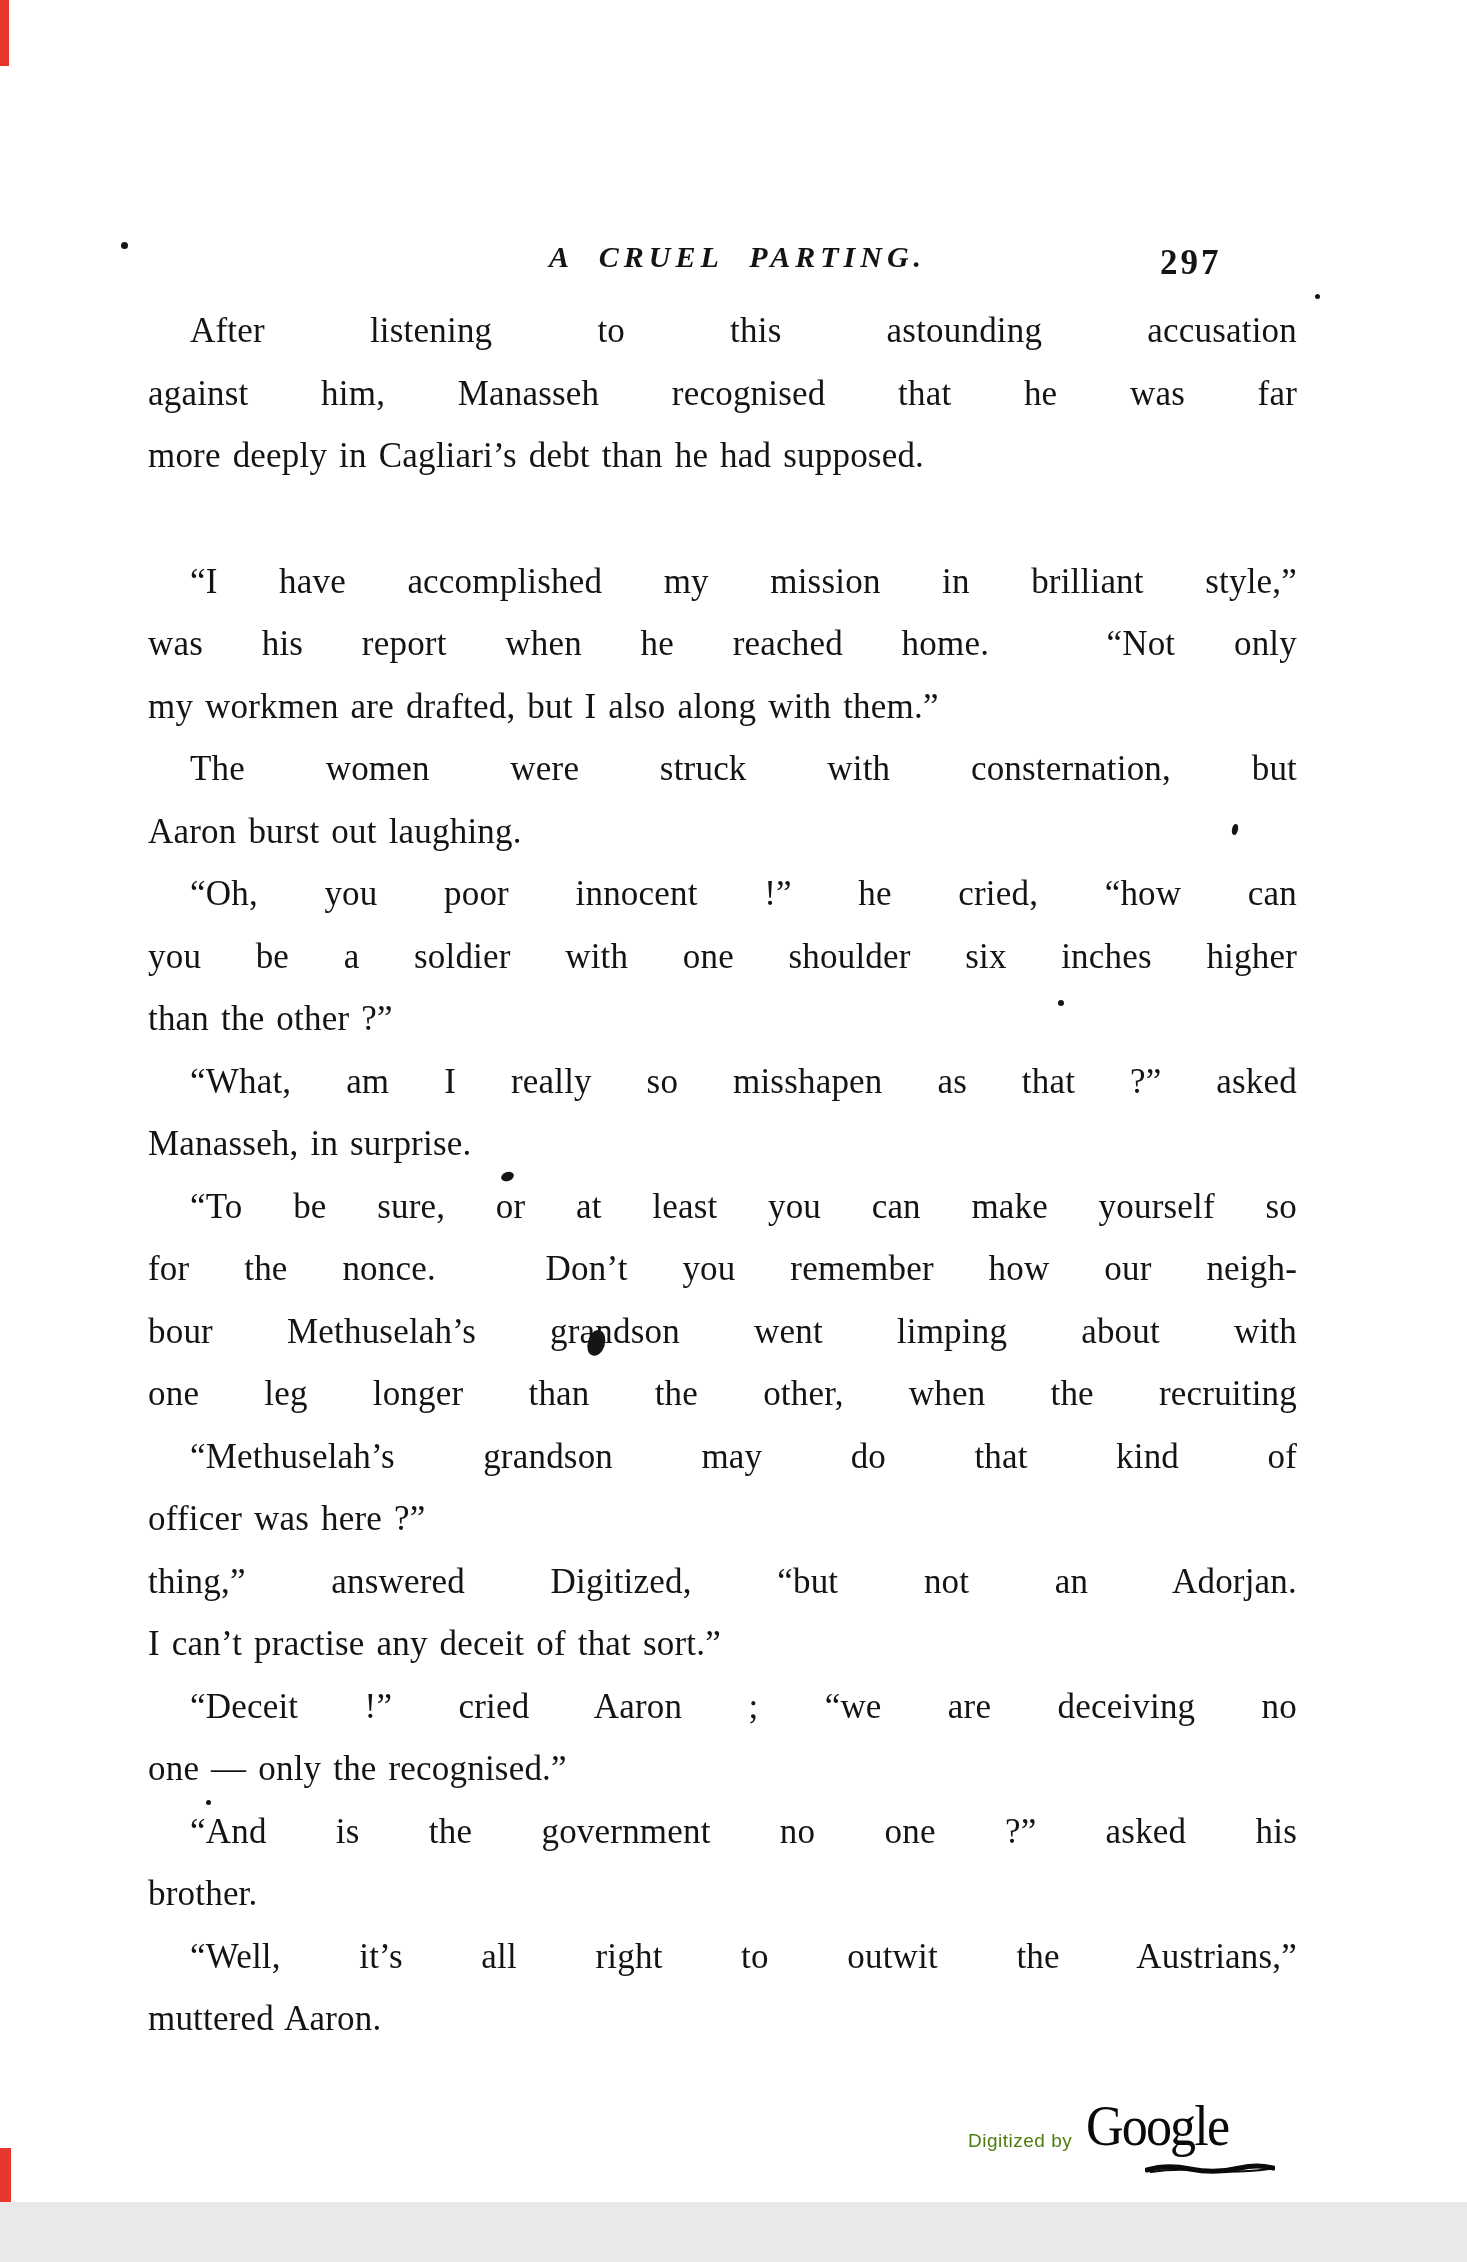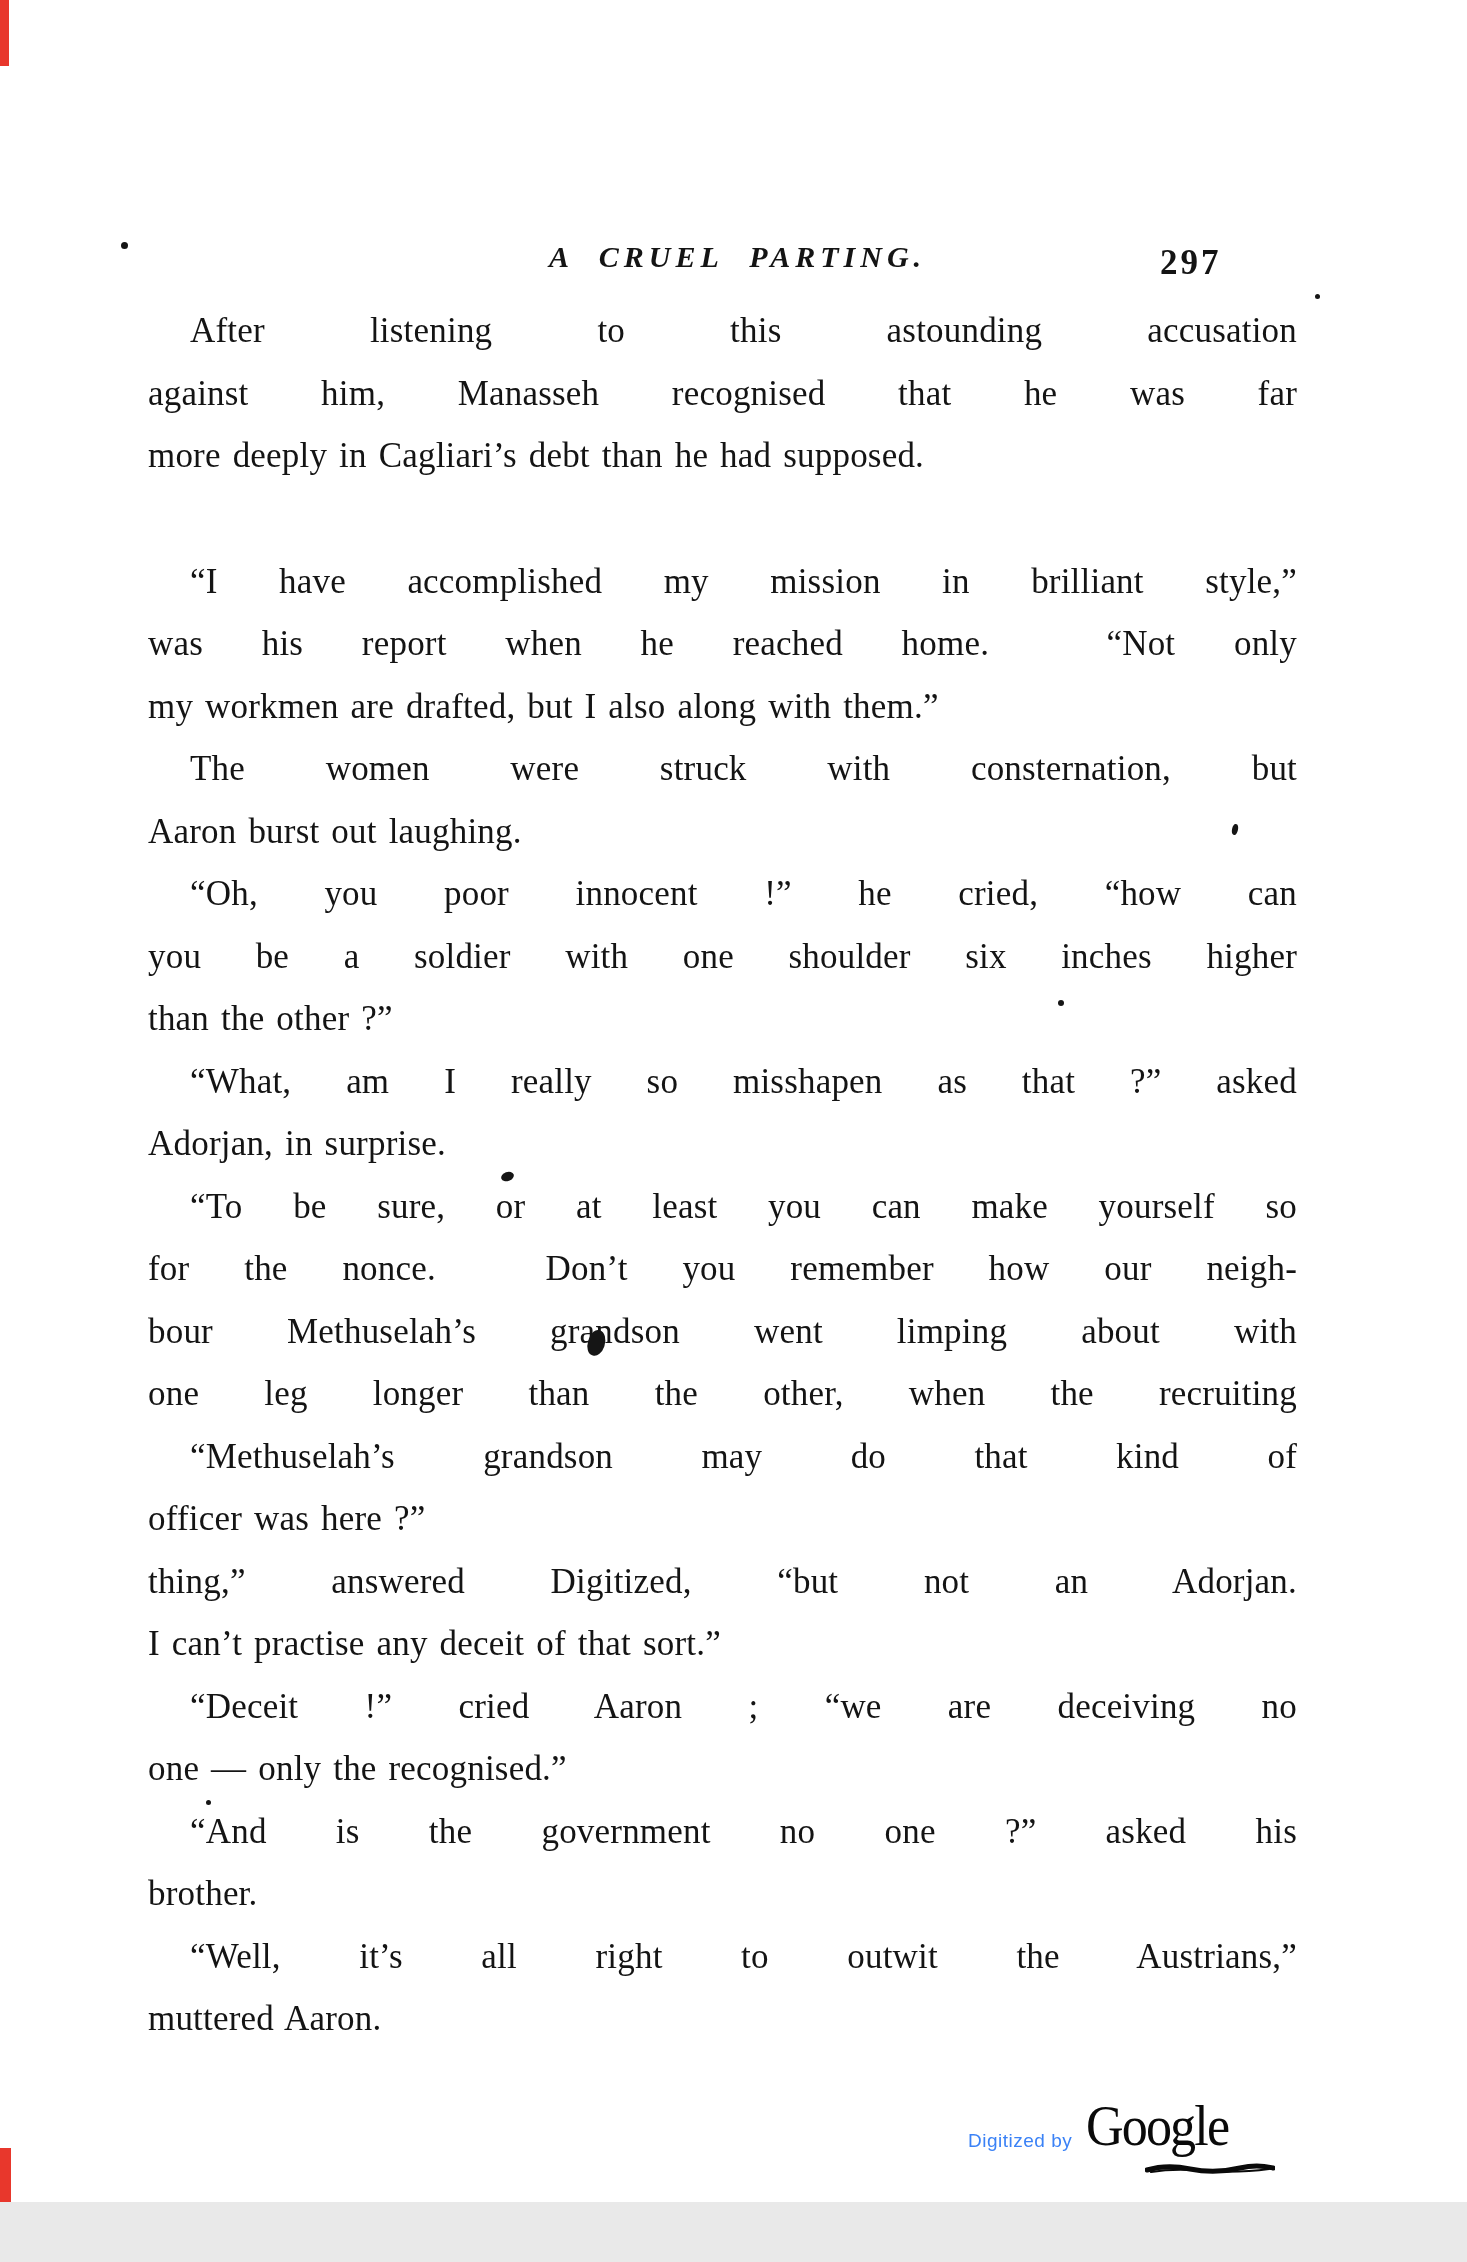--- a/index.html
+++ b/index.html
@@ -32,21 +32,21 @@
     letter-spacing:0.2px;word-spacing:3px;
   }
   .l{min-height:62.5px;white-space:normal;}
   .l.j{text-align:justify;text-align-last:justify;text-justify:inter-word;}
   .l.i{text-indent:42px;}
   .l.g{margin-top:63px;}
   
   .wm-prefix{
     position:absolute;left:968px;top:2130px;
     font-family:"Liberation Sans", sans-serif;
-    font-size:19px;color:#3b82f6;letter-spacing:0.5px;
+    font-size:19px;color:#4d7c0f;letter-spacing:0.5px;
   }
   .wm-brand{
     position:absolute;left:1086px;top:2098px;
     font-family:"Liberation Serif", serif;
     font-size:56px;color:#0a0a0a;letter-spacing:-2px;
     transform:scaleX(0.93);transform-origin:left top;
     line-height:1;
   }
   .wm-underline{position:absolute;left:1145px;top:2160px;}
   
@@ -78,21 +78,21 @@
     <div class="l">more deeply in Cagliari’s debt than he had supposed.</div>
     <div class="l j i g">“I have accomplished my mission in brilliant style,”</div>
     <div class="l j">was his report when he reached home.&nbsp; “Not only</div>
     <div class="l">my workmen are drafted, but I also along with them.”</div>
     <div class="l j i">The women were struck with consternation, but</div>
     <div class="l">Aaron burst out laughing.</div>
     <div class="l j i">“Oh, you poor innocent !” he cried, “how can</div>
     <div class="l j">you be a soldier with one shoulder six inches higher</div>
     <div class="l">than the other ?”</div>
     <div class="l j i">“What, am I really so misshapen as that ?” asked</div>
-    <div class="l">Adorjan, in surprise.</div>
+    <div class="l">Manasseh, in surprise.</div>
     <div class="l j i">“To be sure, or at least you can make yourself so</div>
     <div class="l j">for the nonce.&nbsp; Don’t you remember how our neigh-</div>
     <div class="l j">bour Methuselah’s grandson went limping about with</div>
     <div class="l j">one leg longer than the other, when the recruiting</div>
     <div class="l j i">“Methuselah’s grandson may do that kind of</div>
     <div class="l">officer was here ?”</div>
     <div class="l j">thing,” answered Digitized, “but not an Adorjan.</div>
     <div class="l">I can’t practise any deceit of that sort.”</div>
     <div class="l j i">“Deceit !” cried Aaron ; “we are deceiving no</div>
     <div class="l">one — only the recognised.”</div>

